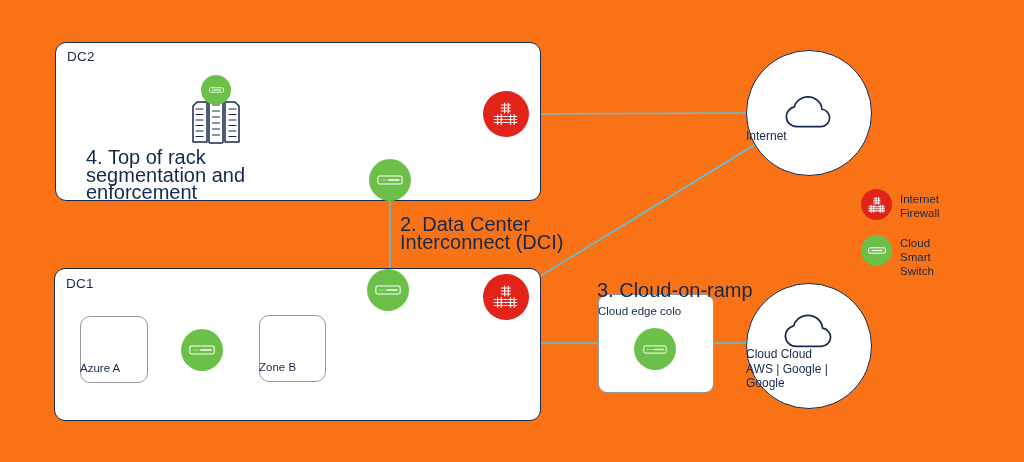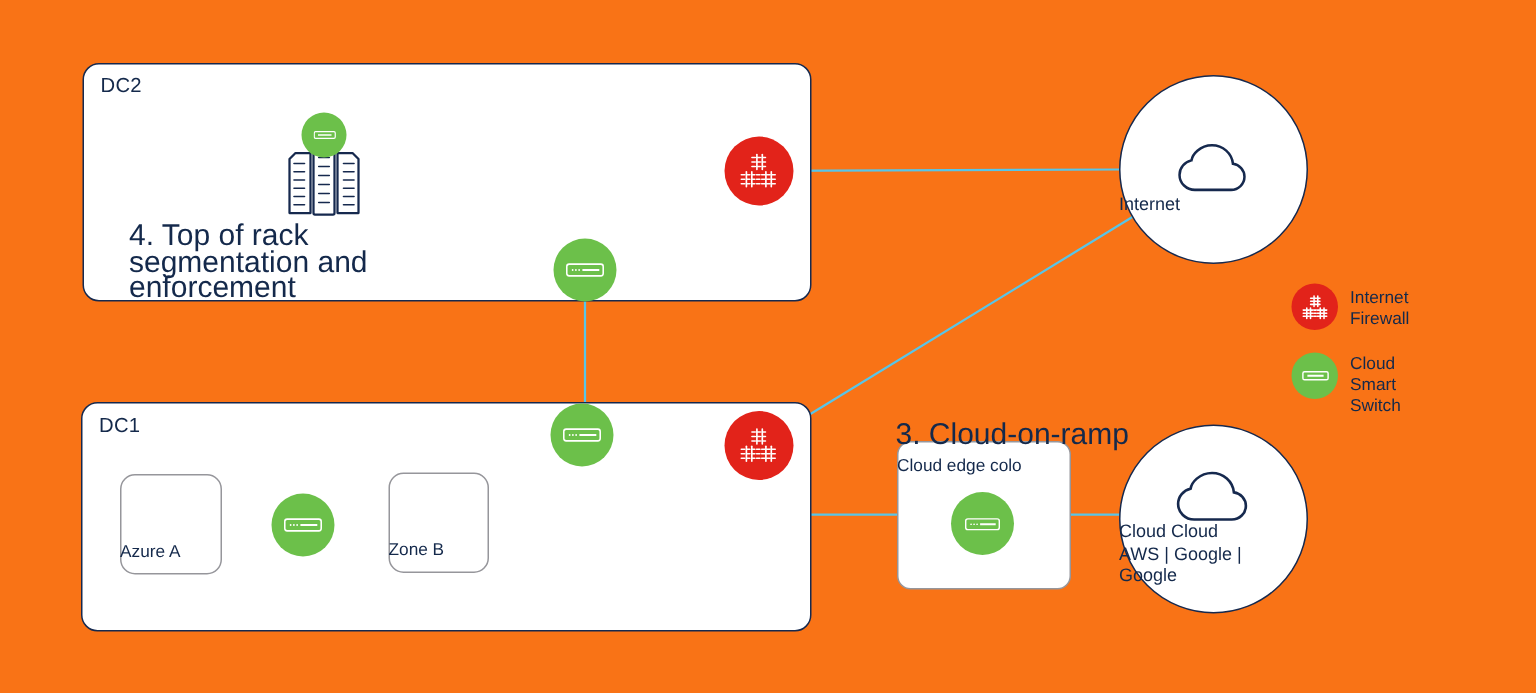--- a/index.html
+++ b/index.html
@@ -118,20 +118,24 @@
       <svg width="26" height="10" viewBox="0 0 30 11">
         <rect x="1" y="1" width="28" height="9" rx="1.8" fill="none" stroke="#fff" stroke-width="1.2"></rect>
         <circle cx="5.5" cy="5.5" r=".7" fill="#fff"></circle>
           <circle cx="8" cy="5.5" r=".7" fill="#fff"></circle>
           <circle cx="10.5" cy="5.5" r=".7" fill="#fff"></circle>
         <line x1="13" y1="5.5" x2="26" y2="5.5" stroke="#fff" stroke-width="1.7"></line>
       </svg>
     </span>
   </div>
 
+  <div class="abs lbl t-cap" style="left:400px;top:216px;">
+    <span>2. Data Center</span><br>
+    <span>Interconnect (DCI)</span>
+  </div>
 
   <div class="abs node red" style="left:483px;top:91px;width:46px;height:46px;">
     <span>
       <svg width="26" height="26" viewBox="0 0 26 26">
         <g stroke="#fff" stroke-width="1.1" stroke-linecap="round" fill="none">
           <line x1="11.6" y1="2" x2="11.6" y2="12"></line>
             <line x1="15.2" y1="2" x2="15.2" y2="12"></line>
           <g stroke-dasharray="2.2 1.2">
             <line x1="8.3" y1="4" x2="18.5" y2="4"></line>
               <line x1="8.3" y1="7" x2="18.5" y2="7"></line>

